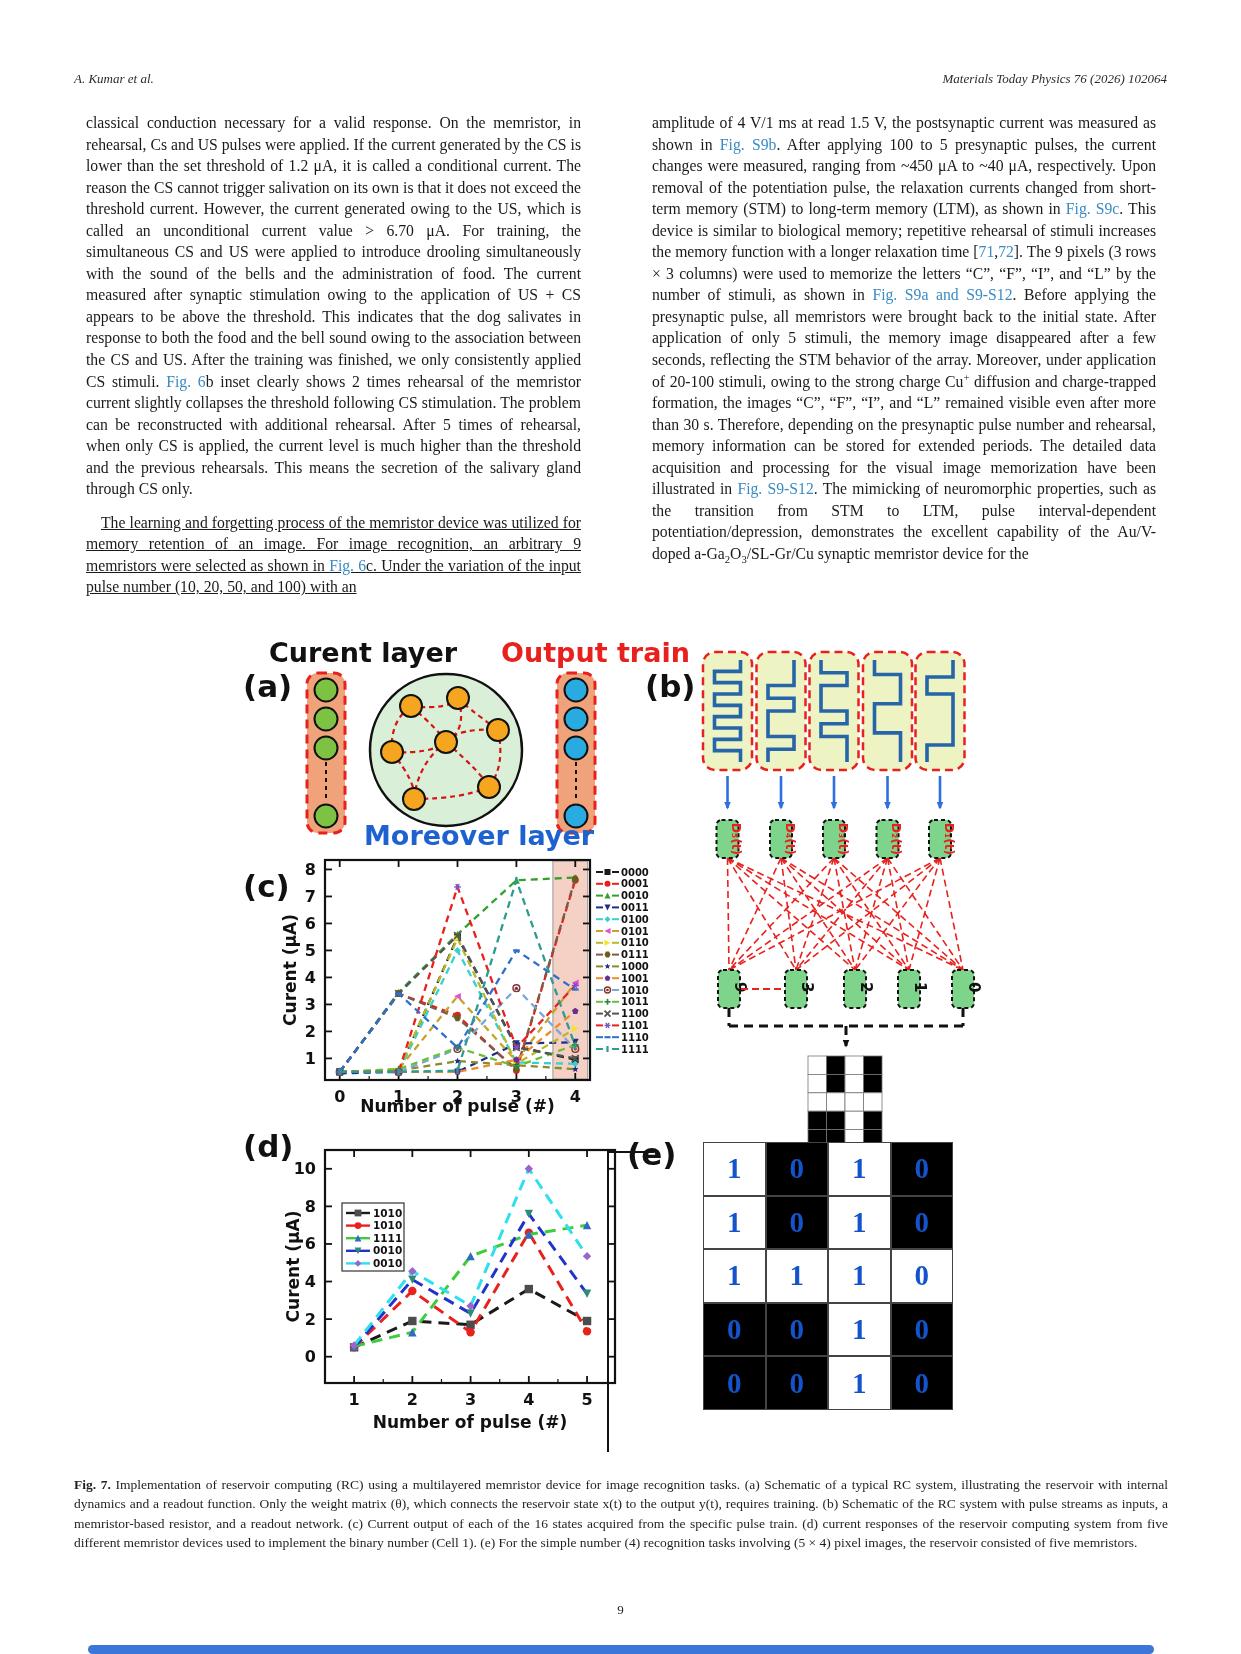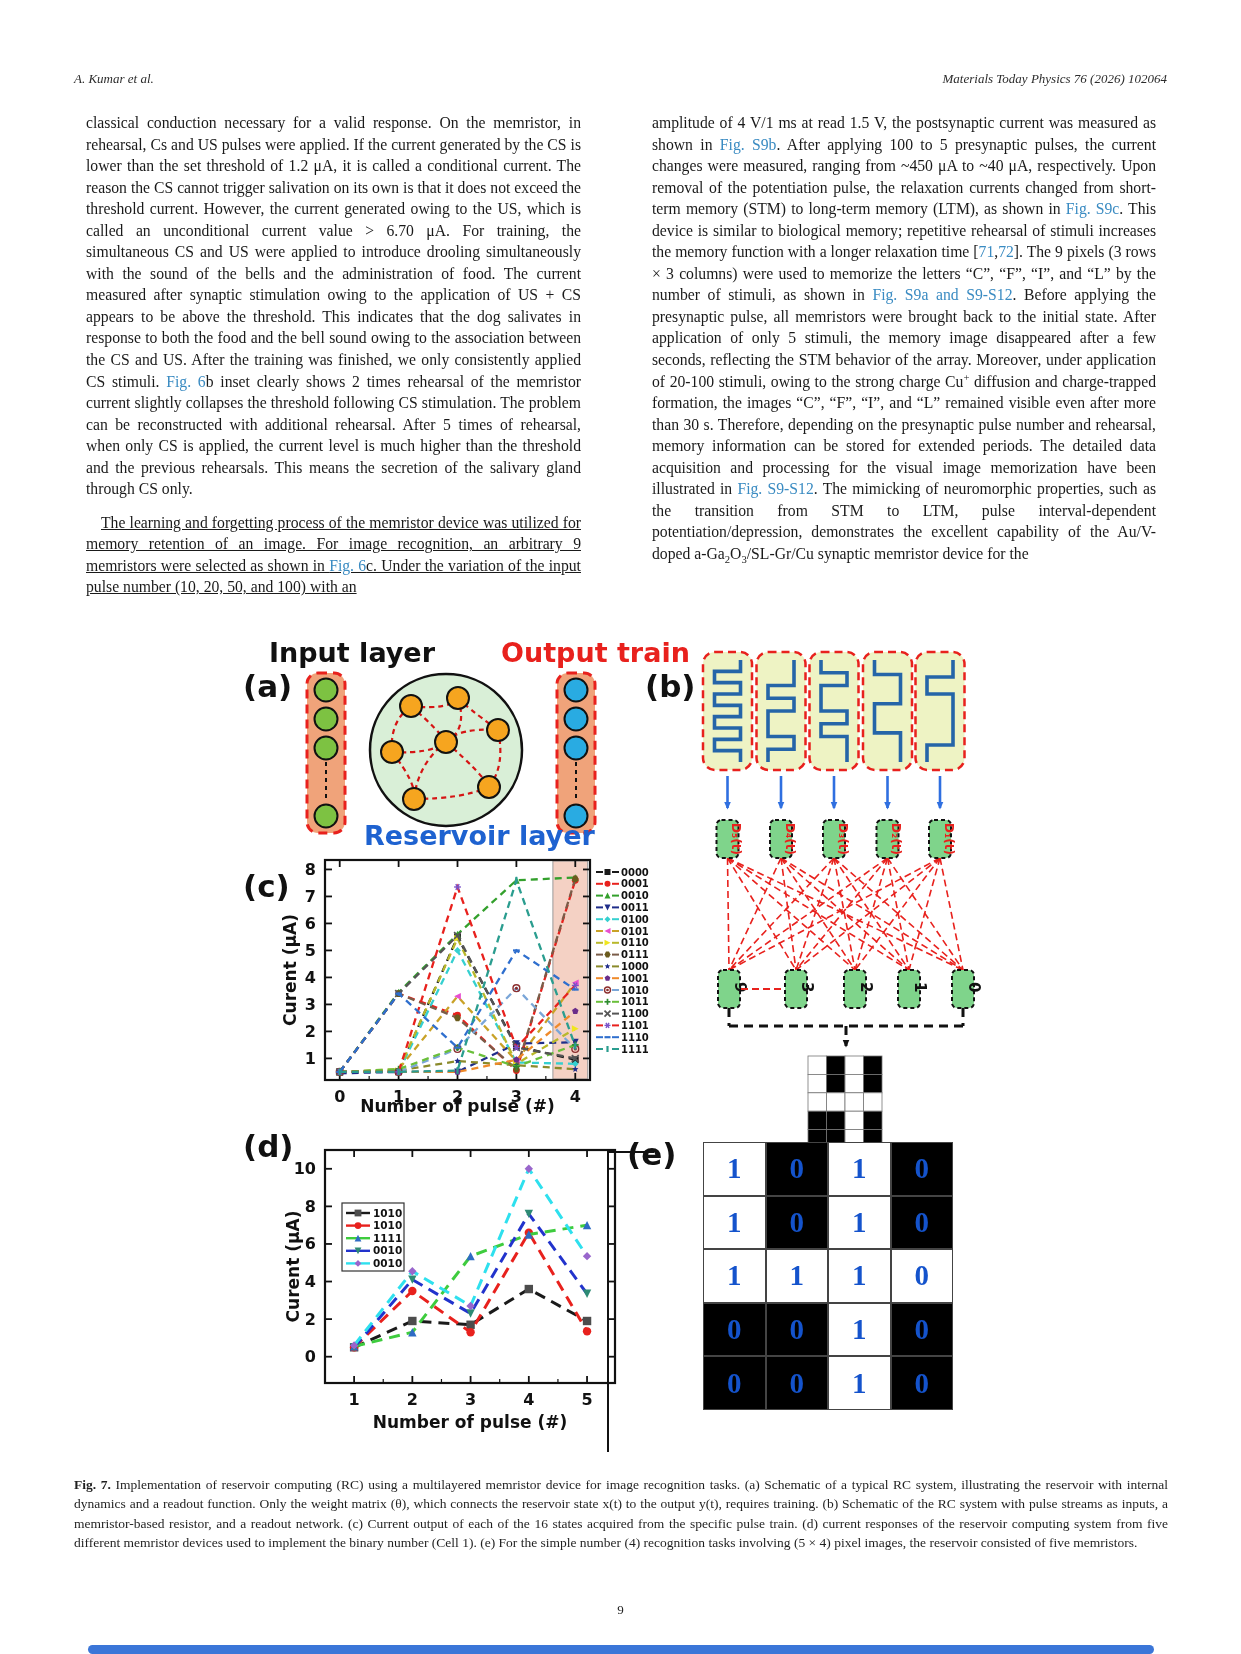--- a/index.html
+++ b/index.html
@@ -36,23 +36,23 @@
   <div class="hdr right">Materials Today Physics 76 (2026) 102064</div>
 
   <div class="col left" id="col-left">
       <p><span>classical conduction necessary for a valid response. On the memristor, in rehearsal, Cs and US pulses were applied. If the current generated by the CS is lower than the set threshold of 1.2 μA, it is called a conditional current. The reason the CS cannot trigger salivation on its own is that it does not exceed the threshold current. However, the current generated owing to the US, which is called an unconditional current value &gt; 6.70 μA. For training, the simultaneous CS and US were applied to introduce drooling simultaneously with the sound of the bells and the administration of food. The current measured after synaptic stimulation owing to the application of US + CS appears to be above the threshold. This indicates that the dog salivates in response to both the food and the bell sound owing to the association between the CS and US. After the training was finished, we only consistently applied CS stimuli. </span><span class="lnk">Fig. 6</span><span>b inset clearly shows 2 times rehearsal of the memristor current slightly collapses the threshold following CS stimulation. The problem can be reconstructed with additional rehearsal. After 5 times of rehearsal, when only CS is applied, the current level is much higher than the threshold and the previous rehearsals. This means the secretion of the salivary gland through CS only.</span></p>
       <p class="indent"><span>The learning and forgetting process of the memristor device was utilized for memory retention of an image. For image recognition, an arbitrary 9 memristors were selected as shown in </span><span class="lnk">Fig. 6</span><span>c. Under the variation of the input pulse number (10, 20, 50, and 100) with an</span></p>
     </div>
   <div class="col right" id="col-right">
       <p><span>amplitude of 4 V/1 ms at read 1.5 V, the postsynaptic current was measured as shown in </span><span class="lnk">Fig. S9b</span><span>. After applying 100 to 5 presynaptic pulses, the current changes were measured, ranging from ~450 μA to ~40 μA, respectively. Upon removal of the potentiation pulse, the relaxation currents changed from short-term memory (STM) to long-term memory (LTM), as shown in </span><span class="lnk">Fig. S9c</span><span>. This device is similar to biological memory; repetitive rehearsal of stimuli increases the memory function with a longer relaxation time [</span><span class="lnk">71</span><span>,</span><span class="lnk">72</span><span>]. The 9 pixels (3 rows × 3 columns) were used to memorize the letters “C”, “F”, “I”, and “L” by the number of stimuli, as shown in </span><span class="lnk">Fig. S9a and S9-S12</span><span>. Before applying the presynaptic pulse, all memristors were brought back to the initial state. After application of only 5 stimuli, the memory image disappeared after a few seconds, reflecting the STM behavior of the array. Moreover, under application of 20-100 stimuli, owing to the strong charge Cu</span><span class="sup">+</span><span> diffusion and charge-trapped formation, the images “C”, “F”, “I”, and “L” remained visible even after more than 30 s. Therefore, depending on the presynaptic pulse number and rehearsal, memory information can be stored for extended periods. The detailed data acquisition and processing for the visual image memorization have been illustrated in </span><span class="lnk">Fig. S9-S12</span><span>. The mimicking of neuromorphic properties, such as the transition from STM to LTM, pulse interval-dependent potentiation/depression, demonstrates the excellent capability of the Au/V-doped a-Ga</span><span class="sub">2</span><span>O</span><span class="sub">3</span><span>/SL-Gr/Cu synaptic memristor device for the</span></p>
     </div>
 
-  <div class="figlabel" style="left:269px;top:637px;font-size:27px;color:#111;">Input layer</div>
+  <div class="figlabel" style="left:269px;top:637px;font-size:27px;color:#111;">Curent layer</div>
   <div class="figlabel" style="left:501px;top:637px;font-size:27px;color:#e8211d;">Output train</div>
-  <div class="figlabel" style="left:364px;top:820px;font-size:27px;color:#1e62d0;">Reservoir layer</div>
+  <div class="figlabel" style="left:364px;top:820px;font-size:27px;color:#1e62d0;">Moreover layer</div>
   <div class="figlabel" style="left:243px;top:668px;font-size:31px;color:#111;">(a)</div>
   <div class="figlabel" style="left:645px;top:668px;font-size:31px;color:#111;">(b)</div>
   <div class="figlabel" style="left:243px;top:868px;font-size:31px;color:#111;">(c)</div>
   <div class="figlabel" style="left:243px;top:1128px;font-size:31px;color:#111;">(d)</div>
   <div class="figlabel" style="left:627px;top:1136px;font-size:31px;color:#111;">(e)</div>
 
   <svg id="fig-svg" width="1241" height="1654">
       <defs>
         <marker id="arrR" markerWidth="9" markerHeight="8" refX="6.5" refY="3.5" orient="auto" markerUnits="userSpaceOnUse">
           <path d="M0,0 L8,3.5 L0,7 Z" fill="#e8211d"></path>

